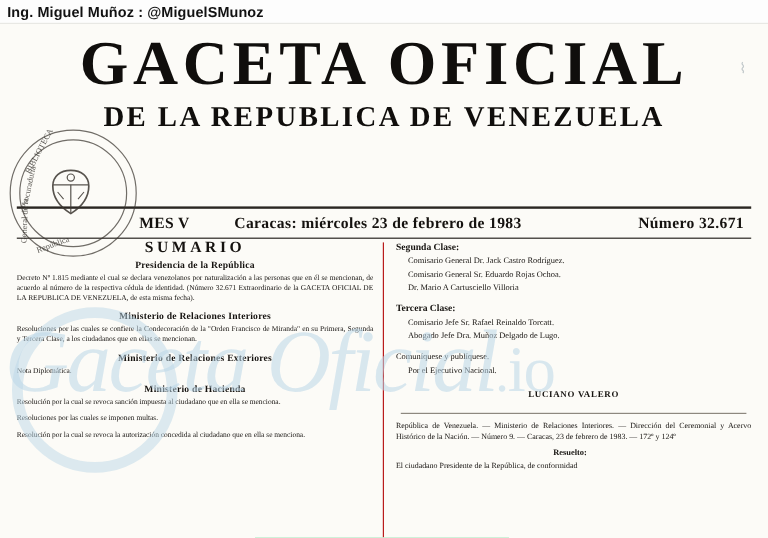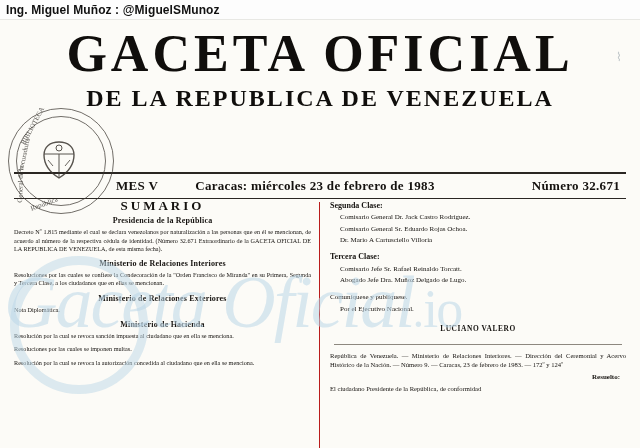--- a/index.html
+++ b/index.html
@@ -100,21 +100,21 @@
   .r-line{margin:0 0 2px 0;font-size:7px;line-height:9.4px;}
   .r-indent{padding-left:10px;}
   .sig{
     text-align:center;margin-top:10px;font-size:7.4px;line-height:10px;
   }
   .sig .name{font-weight:bold;letter-spacing:.6px;}
   .rsep{
     border-top:1px solid #8d887f;margin:10px 4px 6px 4px;height:0;
   }
   .r-foot{font-size:6.6px;line-height:9px;text-align:justify;margin:0 0 4px 0;}
-  .resuelto{text-align:right;font-weight:bold;font-size:7px;margin:2px 6px 3px 0;}
+  .resuelto{text-align:center;font-weight:bold;font-size:7px;margin:2px 6px 3px 0;}
 
   
   .seal{
     position:absolute;left:8px;top:88px;width:104px;height:104px;
     border-radius:50%;
     border:1.6px solid #3b3630;
     opacity:.72;
     pointer-events:none;
   }
   .seal:after{

